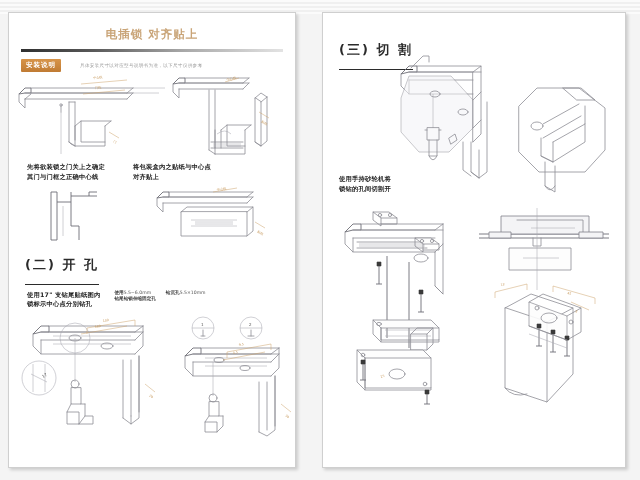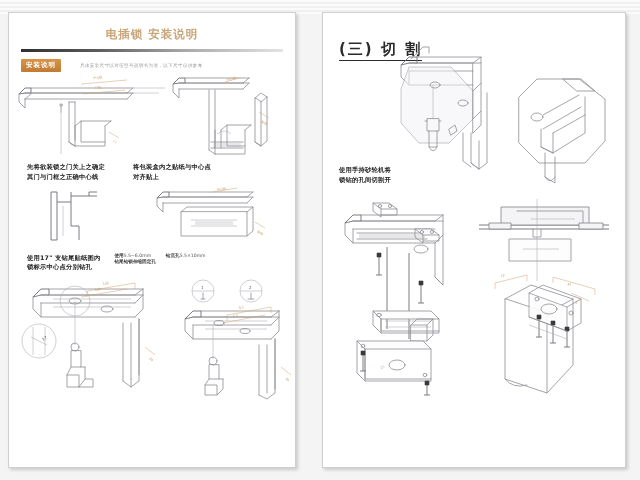--- a/index.html
+++ b/index.html
@@ -31,22 +31,22 @@
   .note-row{display:flex;align-items:center;margin:7px 12px 0 12px;gap:19px;}
   .note-badge{
     background:linear-gradient(to bottom,#d79449,#c07b33);
     color:#fff;font-size:6.5px;font-weight:bold;letter-spacing:1px;
     padding:2px 5px;white-space:nowrap;border-radius:1px;
   }
   .note-text{font-size:4.6px;color:#9a9a9a;letter-spacing:.3px;white-space:nowrap;}
 
   
   .sec-head{
-    display:inline-block;font-size:15px;font-weight:bold;color:#2b2b2b;
-    border-bottom:1.3px solid #2b2b2b;padding-bottom:1px;letter-spacing:2px;
+    display:inline-block;font-size:13px;font-weight:bold;color:#2b2b2b;
+    border-bottom:1.3px solid #2b2b2b;padding-bottom:10px;letter-spacing:2px;
   }
   .sec-wrap{margin:10px 0 0 16px;}
   .caption{font-size:6.3px;color:#222;line-height:1.55;font-weight:bold;letter-spacing:.2px;}
   .caption-sm{font-size:4.6px;color:#333;line-height:1.5;font-weight:bold;}
   .caption-sm .lite{font-weight:normal;color:#555;}
 
   .row{display:flex;}
   svg{display:block;overflow:visible;}
   .ln{fill:none;stroke:#8e8e96;stroke-width:.8;stroke-linejoin:round;stroke-linecap:round;}
   .ln-d{fill:none;stroke:#6e6e76;stroke-width:.9;stroke-linejoin:round;}
@@ -59,21 +59,21 @@
   .dk{fill:#3a3a3a;stroke:#3a3a3a;stroke-width:.6;}
 </style>
 </head>
 <body>
 
 <div class="stage">
   <div class="top-bands"></div>
 
   <div class="page page-left">
 
-    <div class="doc-title">电插锁  安装说明</div>
+    <div class="doc-title">电插锁  对齐贴上</div>
     <div class="title-rule"></div>
 
     <div class="note-row">
       <span class="note-badge">安装说明</span>
       <span class="note-text">具体安装尺寸以对应型号说明书为准，以下尺寸仅供参考</span>
     </div>
 
 
     <div class="row">
 
@@ -149,20 +149,23 @@
         <path class="ln" d="M102 21 L102 45 L96 50"></path>
         <path class="ln-t" d="M40 34 L86 34 M40 40 L86 40"></path>
         <path class="ln-t" d="M44 36 L82 36 M44 38 L82 38"></path>
         <path class="dim" d="M62 6 L86 2"></path>
         <text class="dimtxt" x="66" y="5" transform="rotate(-10 66 5)">中心线</text>
         <path class="dim" d="M104 36 L114 42"></path>
         <text class="dimtxt" x="106" y="46" transform="rotate(32 106 46)">贴纸</text>
       </svg>
     </div>
 
+    <div class="sec-wrap" style="margin-top:6px;">
+      <span class="sec-head">(二) 开  孔</span>
+    </div>
 
     <div class="row" style="margin:5px 0 0 18px;gap:14px;">
       <div>
         <div class="caption">使用17" 支钻尾贴纸图内</div>
         <div class="caption">锁标示中心点分别钻孔</div>
       </div>
       <div style="display:flex;gap:10px;">
         <div>
           <div class="caption-sm"><span>使用</span><span class="lite">5.5~6.0mm</span></div>
           <div class="caption-sm">钻尾钻锁伸缩固定孔</div>

